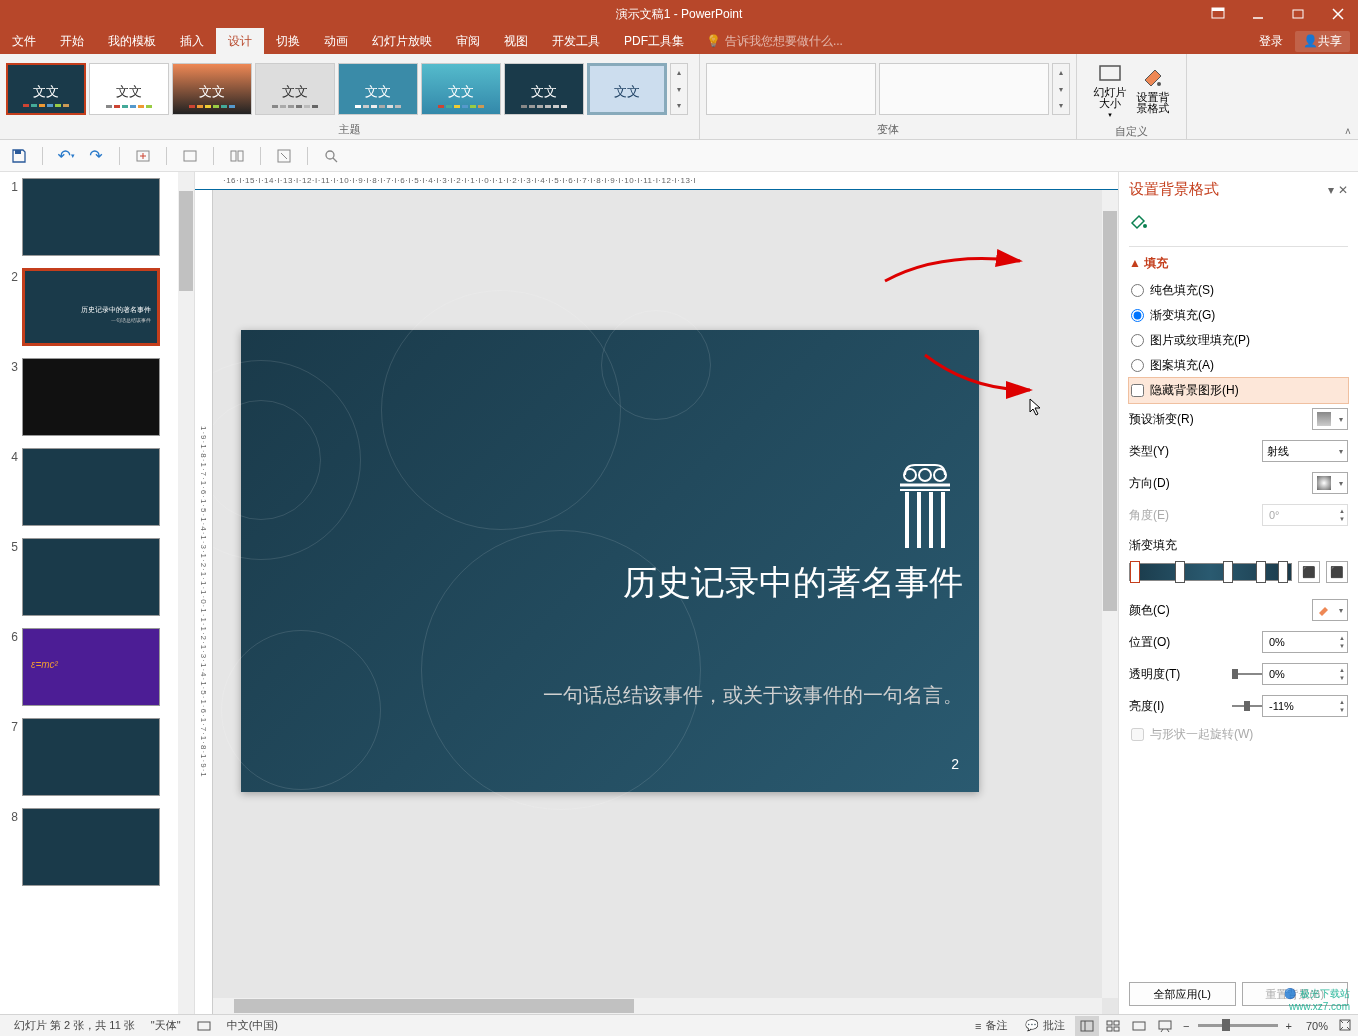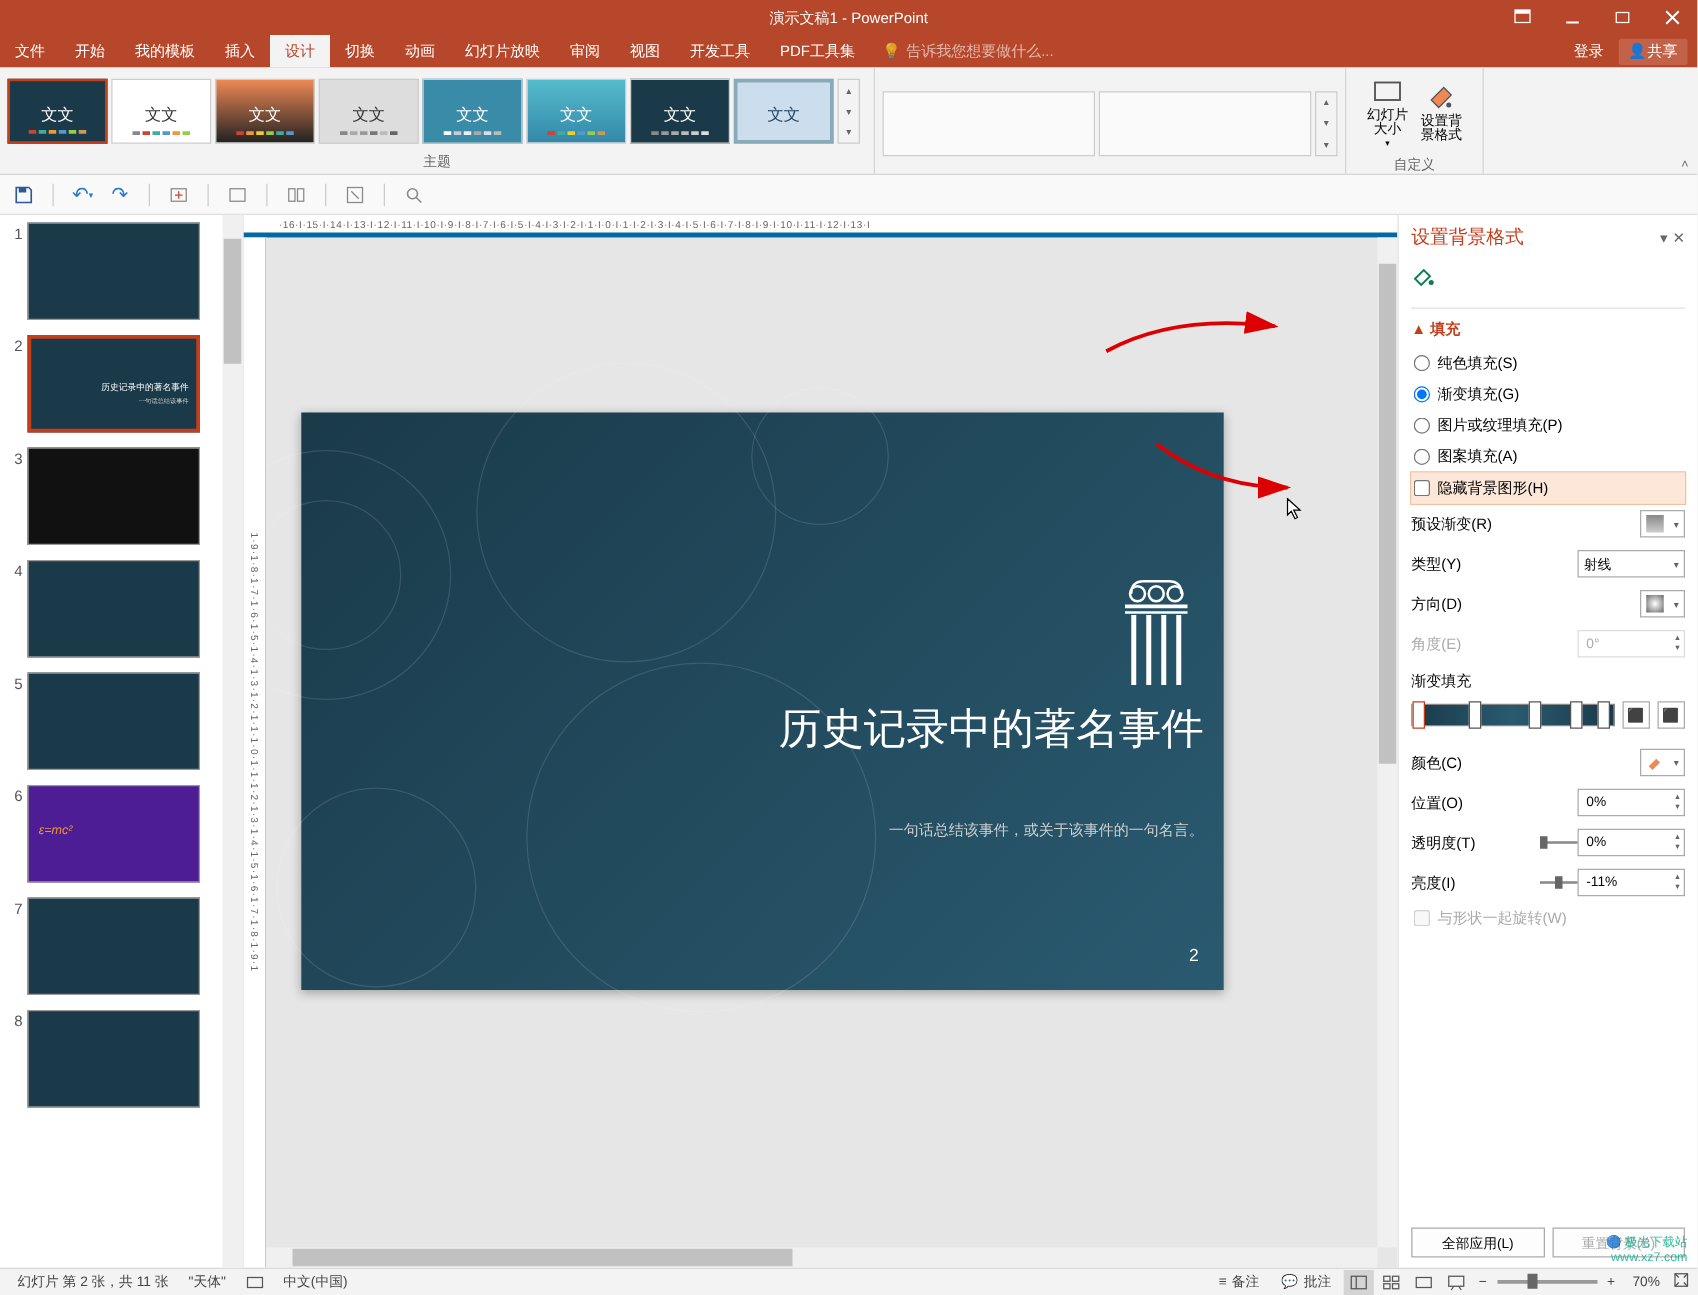--- a/index.html
+++ b/index.html
@@ -47,27 +47,27 @@
 .slides-panel { width: 195px; background: #fff; border-right: 1px solid #e0e0e0; overflow-y: auto; position: relative; }
 .slides-scroll { position: absolute; right: 0; top: 0; width: 16px; height: 100%; background: #f0f0f0; }
 .slides-scroll-thumb { width: 14px; margin: 1px; background: #c1c1c1; height: 100px; position: absolute; top: 18px; }
 .slide-item { display: flex; padding: 6px 4px; gap: 4px; }
 .slide-num { width: 14px; font-size: 12px; color: #555; text-align: right; padding-top: 2px; }
 .slide-thumb { width: 138px; height: 78px; background: #1a3a4a; border: 1px solid #999; position: relative; }
 .slide-thumb.selected { border: 3px solid #c43e1c; }
 
 
 .editor { flex: 1; background: #e6e6e6; position: relative; display: flex; flex-direction: column; }
-.ruler-h { height: 18px; background: #fff; border-bottom: 4px solid #0369a1; font-size: 8px; color: #666; display: flex; align-items: center; overflow: hidden; padding-left: 28px; letter-spacing: 0.5px; }
+.ruler-h { height: 18px; background: #fff; border-bottom: 1px solid #0369a1; font-size: 8px; color: #666; display: flex; align-items: center; overflow: hidden; padding-left: 28px; letter-spacing: 0.5px; }
 .editor-body { flex: 1; display: flex; position: relative; }
 .ruler-v { width: 18px; background: #fff; border-right: 1px solid #ccc; font-size: 8px; color: #666; writing-mode: vertical-rl; display: flex; align-items: center; justify-content: center; letter-spacing: 1px; }
 .canvas-area { flex: 1; position: relative; overflow: hidden; }
 .slide-canvas { position: absolute; left: 28px; top: 140px; width: 738px; height: 462px; background: linear-gradient(135deg, #1a3a4a 0%, #2a5a70 100%); box-shadow: 0 2px 8px rgba(0,0,0,0.3); }
 .canvas-title { position: absolute; right: 16px; top: 230px; color: #fff; font-size: 34px; font-weight: 300; }
-.canvas-sub { position: absolute; right: 16px; top: 326px; color: #d0d0d0; font-size: 12px; }
+.canvas-sub { position: absolute; right: 16px; top: 352px; color: #d0d0d0; font-size: 20px; }
 .canvas-num { position: absolute; right: 20px; bottom: 20px; color: #fff; font-size: 14px; }
 .canvas-col { position: absolute; right: 24px; top: 130px; width: 60px; height: 90px; }
 .editor-scroll-v { position: absolute; right: 0; top: 18px; bottom: 16px; width: 16px; background: #f0f0f0; }
 .editor-scroll-vt { width: 14px; margin: 1px; height: 400px; background: #c1c1c1; position: absolute; top: 20px; }
 .editor-scroll-h { position: absolute; left: 18px; right: 16px; bottom: 0; height: 16px; background: #f0f0f0; }
 .editor-scroll-ht { height: 14px; margin: 1px; width: 400px; background: #c1c1c1; position: absolute; left: 20px; }
 
 
 .format-pane { width: 240px; background: #fff; border-left: 1px solid #e0e0e0; padding: 8px 10px; font-size: 12px; display: flex; flex-direction: column; position: relative; }
 .fp-title { color: #c43e1c; font-size: 15px; margin-bottom: 4px; display: flex; justify-content: space-between; align-items: center; }
@@ -271,20 +271,21 @@
   <div class="ribbon-group" style="flex:0 0 370px">
     <div class="ribbon-group-content">
       <div class="variant-thumb"></div>
       <div class="variant-thumb"></div>
       <div class="ribbon-dropdown">
           <div>▴</div>
           <div>▾</div>
           <div>▾</div>
         </div>
     </div>
+    <div class="ribbon-group-label">变体</div>
   </div>
   <div class="ribbon-group" style="flex:0 0 110px">
     <div class="ribbon-group-content" style="justify-content:center">
       <div class="ribbon-btn-v">
         <svg viewBox="0 0 24 24">
             <rect x="2" y="5" width="20" height="14" fill="none" stroke="#555" stroke-width="1.5"></rect>
           </svg>
         <span style="line-height:11px;text-align:center">幻灯片大小</span>
         <span style="font-size:7px">▾</span>
       </div>

